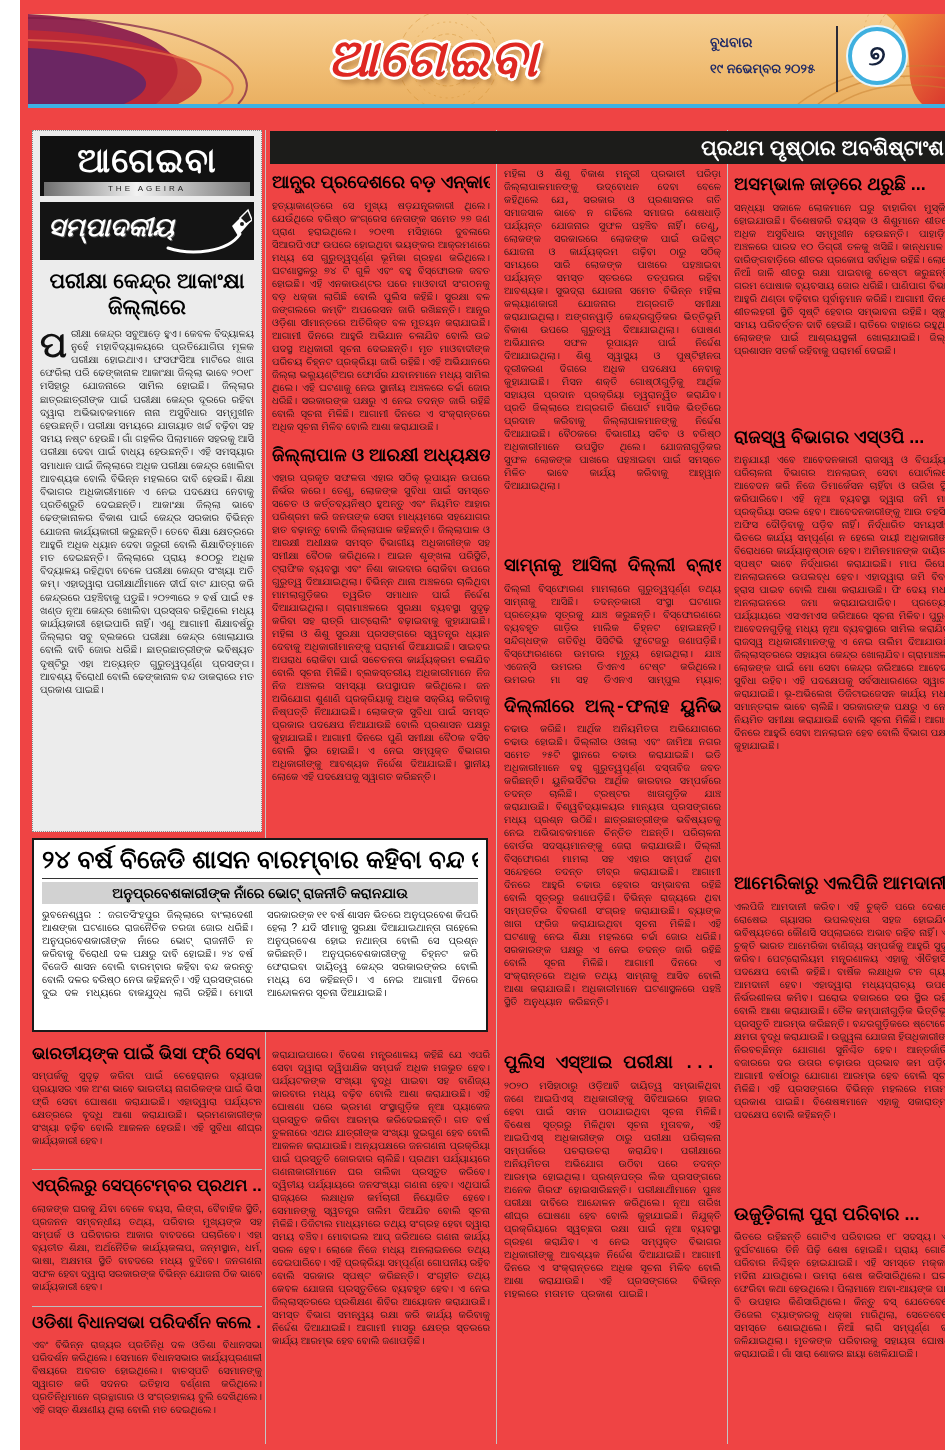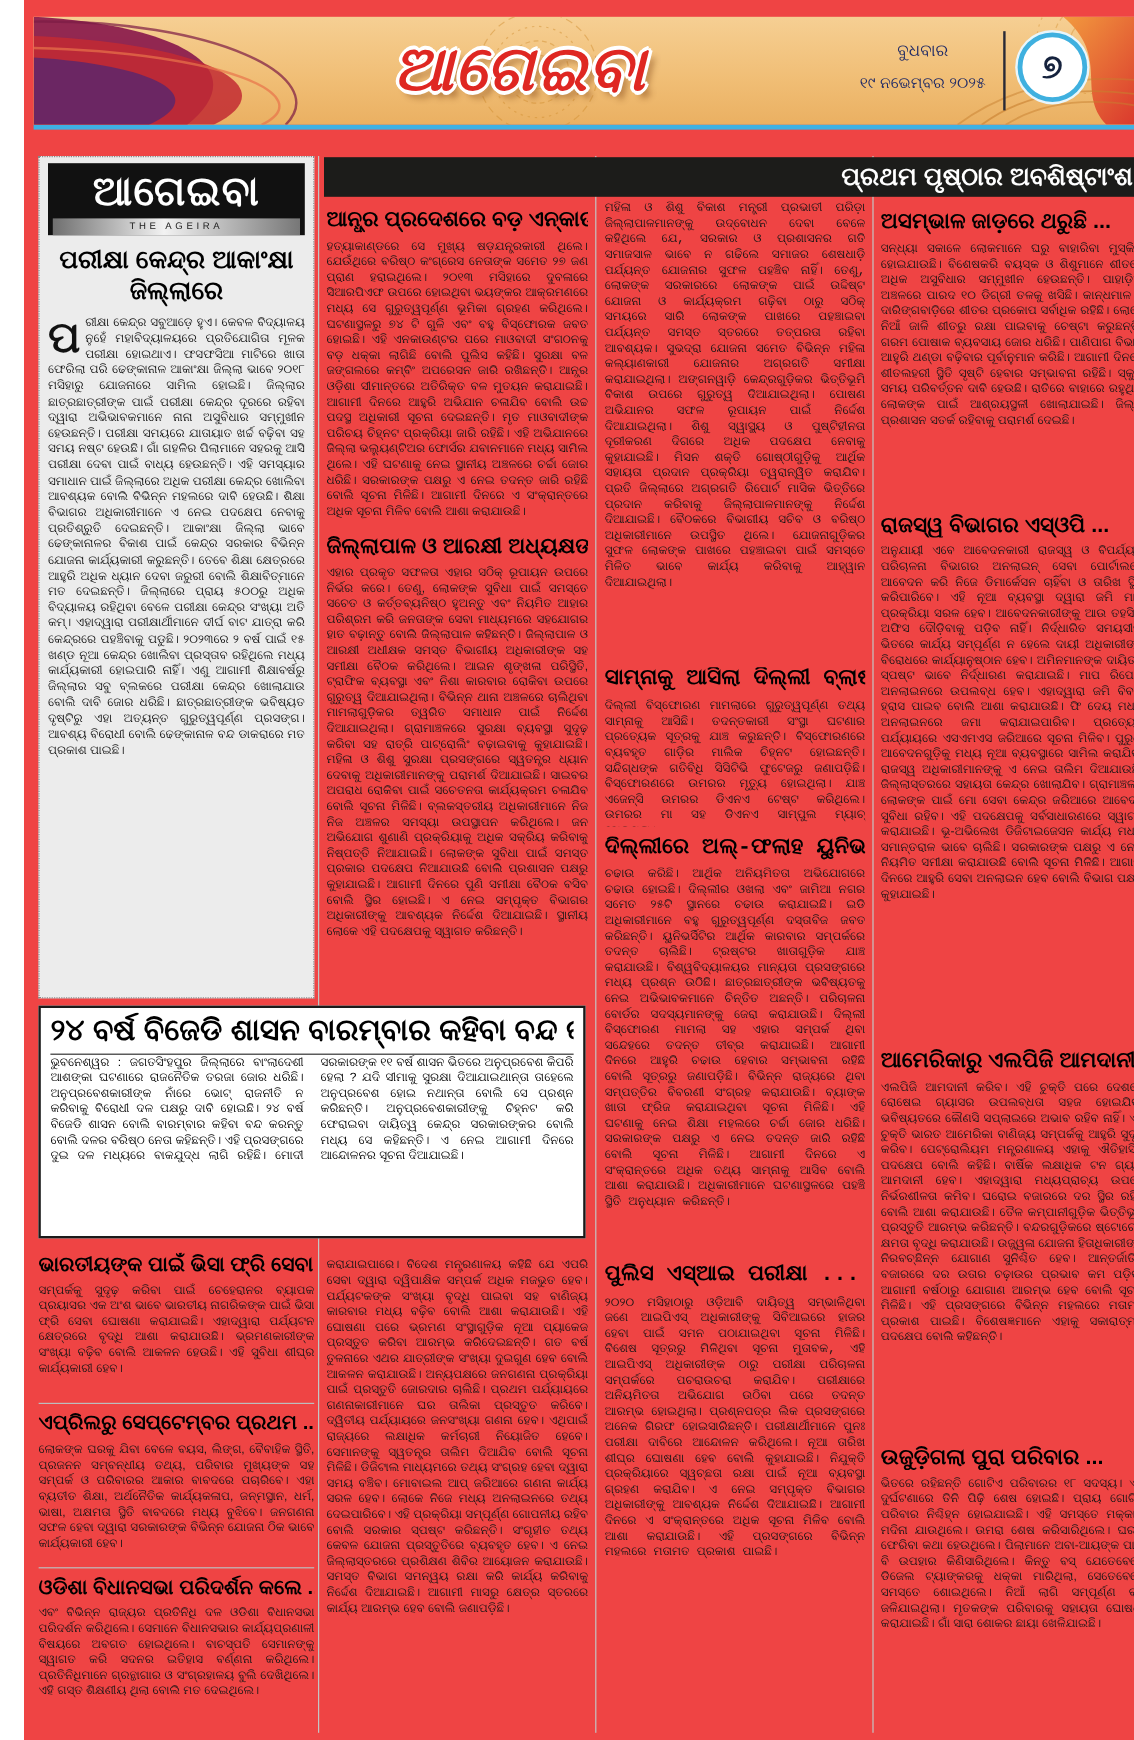--- a/index.html
+++ b/index.html
@@ -9,21 +9,21 @@
 
   
   .hdr { position:absolute; left:8px; right:7px; top:14px; height:94px;
          background:linear-gradient(180deg,#f6cf93 0%,#f0bd74 60%,#eab062 100%);
          border-bottom:4px solid #3eb1e3; overflow:hidden; }
   .hdr svg.deco { position:absolute; left:0; top:0; }
   .masthead { position:absolute; left:0; right:0; top:14px; text-align:center; padding-right:120px;
               font-size:52px; font-weight:bold; font-style:italic; color:#df2722; letter-spacing:1px;
               text-shadow:-2px -2px 0 #fff,2px -2px 0 #fff,-2px 2px 0 #fff,2px 2px 0 #fff,
                           -3px 0 0 #fff,3px 0 0 #fff,0 3px 0 #fff,0 -3px 0 #fff,5px 6px 5px rgba(110,50,10,.45); }
-  .datebox { position:absolute; right:130px; top:20px; width:118px; text-align:center; color:#1f2a66; font-weight:normal; }
+  .datebox { position:absolute; right:130px; top:20px; width:118px; text-align:left; color:#1f2a66; font-weight:bold; }
   .datebox .day { font-size:14px; margin-bottom:10px; }
   .datebox .date { font-size:13px; }
   .hdr .vline { position:absolute; right:120px; top:12px; width:2px; height:66px; background:#2a2a36; }
   .pagenum-circle { position:absolute; right:52px; top:13px; width:58px; height:58px; border-radius:50%;
                     background:#fff; border:4px solid #3fb0df; display:flex; align-items:center; justify-content:center;
                     font-size:28px; font-weight:bold; color:#15223d; box-shadow:0 0 0 2px #e8f6fc; }
 
   
   .vsep { position:absolute; top:130px; bottom:6px; width:1px; background:#c4c4c4; }
 
@@ -109,39 +109,49 @@
 
   <div class="vsep" style="left:245px;"></div>
   <div class="vsep" style="left:476px;"></div>
   <div class="vsep" style="left:707px;"></div>
 
   <section class="ed-panel">
     <div class="ed-brand">
       <div class="nm">ଆଗେଇବା</div>
       <div class="bar">THE AGEIRA</div>
     </div>
+    <div class="ed-banner">
+      <span class="lbl">ସମ୍ପାଦକୀୟ</span>
+      <svg width="90" height="54" viewBox="0 0 90 54" aria-hidden="true">
+        <path d="M6,44 C30,52 66,48 78,30" fill="none" stroke="#fff" stroke-width="3" stroke-linecap="round"></path>
+        <polygon points="70,22 86,6 90,16 76,32" fill="#fff"></polygon>
+        <polygon points="78,14 86,6 90,16 84,20" fill="#1a1a1a" stroke="#fff" stroke-width="1.5"></polygon>
+        <circle cx="80" cy="20" r="2" fill="#1a1a1a"></circle>
+      </svg>
+    </div>
     <h1 class="ed-headline">ପରୀକ୍ଷା କେନ୍ଦ୍ର ଆକାଂକ୍ଷା ଜିଲ୍ଲାରେ</h1>
     <p class="ed-body"><span class="dropcap">ପ</span><span>ରୀକ୍ଷା କେନ୍ଦ୍ର ସବୁଆଡ଼େ ହୁଏ। କେବଳ ବିଦ୍ୟାଳୟ ନୁହେଁ ମହାବିଦ୍ୟାଳୟରେ ପ୍ରତିଯୋଗିତା ମୂଳକ ପରୀକ୍ଷା ହୋଇଥାଏ। ଫସଫସିଆ ମାଟିରେ ଖାତା ଫେରିଲା ପରି ଢେଙ୍କାନାଳ ଆକାଂକ୍ଷା ଜିଲ୍ଲା ଭାବେ ୨୦୧୮ ମସିହାରୁ ଯୋଜନାରେ ସାମିଲ ହୋଇଛି। ଜିଲ୍ଲାର ଛାତ୍ରଛାତ୍ରୀଙ୍କ ପାଇଁ ପରୀକ୍ଷା କେନ୍ଦ୍ର ଦୂରରେ ରହିବା ଦ୍ୱାରା ଅଭିଭାବକମାନେ ନାନା ଅସୁବିଧାର ସମ୍ମୁଖୀନ ହେଉଛନ୍ତି। ପରୀକ୍ଷା ସମୟରେ ଯାତାୟାତ ଖର୍ଚ୍ଚ ବଢ଼ିବା ସହ ସମୟ ନଷ୍ଟ ହେଉଛି। ଗାଁ ଗହଳିର ପିଲାମାନେ ସହରକୁ ଆସି ପରୀକ୍ଷା ଦେବା ପାଇଁ ବାଧ୍ୟ ହେଉଛନ୍ତି। ଏହି ସମସ୍ୟାର ସମାଧାନ ପାଇଁ ଜିଲ୍ଲାରେ ଅଧିକ ପରୀକ୍ଷା କେନ୍ଦ୍ର ଖୋଲିବା ଆବଶ୍ୟକ ବୋଲି ବିଭିନ୍ନ ମହଲରେ ଦାବି ହେଉଛି। ଶିକ୍ଷା ବିଭାଗର ଅଧିକାରୀମାନେ ଏ ନେଇ ପଦକ୍ଷେପ ନେବାକୁ ପ୍ରତିଶ୍ରୁତି ଦେଇଛନ୍ତି। ଆକାଂକ୍ଷା ଜିଲ୍ଲା ଭାବେ ଢେଙ୍କାନାଳର ବିକାଶ ପାଇଁ କେନ୍ଦ୍ର ସରକାର ବିଭିନ୍ନ ଯୋଜନା କାର୍ଯ୍ୟକାରୀ କରୁଛନ୍ତି। ତେବେ ଶିକ୍ଷା କ୍ଷେତ୍ରରେ ଆହୁରି ଅଧିକ ଧ୍ୟାନ ଦେବା ଜରୁରୀ ବୋଲି ଶିକ୍ଷାବିତ୍‌ମାନେ ମତ ଦେଇଛନ୍ତି। ଜିଲ୍ଲାରେ ପ୍ରାୟ ୫୦୦ରୁ ଅଧିକ ବିଦ୍ୟାଳୟ ରହିଥିବା ବେଳେ ପରୀକ୍ଷା କେନ୍ଦ୍ର ସଂଖ୍ୟା ଅତି କମ୍। ଏହାଦ୍ୱାରା ପରୀକ୍ଷାର୍ଥୀମାନେ ଦୀର୍ଘ ବାଟ ଯାତ୍ରା କରି କେନ୍ଦ୍ରରେ ପହଞ୍ଚିବାକୁ ପଡୁଛି। ୨୦୨୩ରେ ୨ ବର୍ଷ ପାଇଁ ୧୫ ଖଣ୍ଡ ନୂଆ କେନ୍ଦ୍ର ଖୋଲିବା ପ୍ରସ୍ତାବ ରହିଥିଲେ ମଧ୍ୟ କାର୍ଯ୍ୟକାରୀ ହୋଇପାରି ନାହିଁ। ଏଣୁ ଆଗାମୀ ଶିକ୍ଷାବର୍ଷରୁ ଜିଲ୍ଲାର ସବୁ ବ୍ଲକରେ ପରୀକ୍ଷା କେନ୍ଦ୍ର ଖୋଲାଯାଉ ବୋଲି ଦାବି ଜୋର ଧରିଛି। ଛାତ୍ରଛାତ୍ରୀଙ୍କ ଭବିଷ୍ୟତ ଦୃଷ୍ଟିରୁ ଏହା ଅତ୍ୟନ୍ତ ଗୁରୁତ୍ୱପୂର୍ଣ୍ଣ ପ୍ରସଙ୍ଗ। ଆବଶ୍ୟ ବିରୋଧୀ ବୋଲି ଢେଙ୍କାନାଳ ବନ୍ଦ ଡାକରାରେ ମତ ପ୍ରକାଶ ପାଇଛି।</span></p>
   </section>
 
   <div class="top-banner">ପ୍ରଥମ ପୃଷ୍ଠାର ଅବଶିଷ୍ଟାଂଶ</div>
 
   <section class="col" style="left:252px; top:166px; width:218px; height:666px;">
     <article>
       <h2 class="hl">ଆନ୍ଧ୍ର ପ୍ରଦେଶରେ ବଡ଼ ଏନ୍‌କାଉଣ୍ଟର ...</h2>
       <p class="bd" style="height:238px;">ହତ୍ୟାକାଣ୍ଡରେ ସେ ମୁଖ୍ୟ ଷଡ଼ଯନ୍ତ୍ରକାରୀ ଥିଲେ। ଯେଉଁଥିରେ ବରିଷ୍ଠ କଂଗ୍ରେସ ନେତାଙ୍କ ସମେତ ୨୭ ଜଣ ପ୍ରାଣ ହରାଇଥିଲେ। ୨୦୧୩ ମସିହାରେ ଦୁବଳାରେ ସିଆରପିଏଫ ଉପରେ ହୋଇଥିବା ଭୟଙ୍କର ଆକ୍ରମଣରେ ମଧ୍ୟ ସେ ଗୁରୁତ୍ୱପୂର୍ଣ୍ଣ ଭୂମିକା ଗ୍ରହଣ କରିଥିଲେ। ଘଟଣାସ୍ଥଳରୁ ୭୪ ଟି ଗୁଳି ଏବଂ ବହୁ ବିସ୍ଫୋରକ ଜବତ ହୋଇଛି। ଏହି ଏନକାଉଣ୍ଟର ପରେ ମାଓବାଦୀ ସଂଗଠନକୁ ବଡ଼ ଧକ୍କା ଲାଗିଛି ବୋଲି ପୁଲିସ କହିଛି। ସୁରକ୍ଷା ବଳ ଜଙ୍ଗଲରେ କମ୍ବିଂ ଅପରେସନ ଜାରି ରଖିଛନ୍ତି। ଆନ୍ଧ୍ର ଓଡ଼ିଶା ସୀମାନ୍ତରେ ଅତିରିକ୍ତ ବଳ ମୁତୟନ କରାଯାଇଛି। ଆଗାମୀ ଦିନରେ ଆହୁରି ଅଭିଯାନ ଚଳାଯିବ ବୋଲି ଉଚ୍ଚ ପଦସ୍ଥ ଅଧିକାରୀ ସୂଚନା ଦେଇଛନ୍ତି। ମୃତ ମାଓବାଦୀଙ୍କ ପରିଚୟ ଚିହ୍ନଟ ପ୍ରକ୍ରିୟା ଜାରି ରହିଛି। ଏହି ଅଭିଯାନରେ ଜିଲ୍ଲା ଭଲ୍ୟୁଣ୍ଟିଅର ଫୋର୍ସର ଯବାନମାନେ ମଧ୍ୟ ସାମିଲ ଥିଲେ। ଏହି ଘଟଣାକୁ ନେଇ ସ୍ଥାନୀୟ ଅଞ୍ଚଳରେ ଚର୍ଚ୍ଚା ଜୋର ଧରିଛି। ସରକାରଙ୍କ ପକ୍ଷରୁ ଏ ନେଇ ତଦନ୍ତ ଜାରି ରହିଛି ବୋଲି ସୂଚନା ମିଳିଛି। ଆଗାମୀ ଦିନରେ ଏ ସଂକ୍ରାନ୍ତରେ ଅଧିକ ସୂଚନା ମିଳିବ ବୋଲି ଆଶା କରାଯାଉଛି।</p>
     </article>
     <article>
       <h2 class="hl">ଜିଲ୍ଲାପାଳ ଓ ଆରକ୍ଷୀ ଅଧ୍ୟକ୍ଷଙ୍କ ...</h2>
       <p class="bd" style="height:346px;">ଏହାର ପ୍ରକୃତ ସଫଳତା ଏହାର ସଠିକ୍ ରୂପାୟନ ଉପରେ ନିର୍ଭର କରେ। ତେଣୁ, ଲୋକଙ୍କ ସୁବିଧା ପାଇଁ ସମସ୍ତେ ସଚେତ ଓ କର୍ତ୍ତବ୍ୟନିଷ୍ଠ ହୁଅନ୍ତୁ ଏବଂ ନିୟମିତ ଆହାର ପରିଶ୍ରମ କରି ଜନତାଙ୍କ ସେବା ମାଧ୍ୟମରେ ସହଯୋଗର ହାତ ବଢ଼ାନ୍ତୁ ବୋଲି ଜିଲ୍ଲାପାଳ କହିଛନ୍ତି। ଜିଲ୍ଲାପାଳ ଓ ଆରକ୍ଷୀ ଅଧୀକ୍ଷକ ସମସ୍ତ ବିଭାଗୀୟ ଅଧିକାରୀଙ୍କ ସହ ସମୀକ୍ଷା ବୈଠକ କରିଥିଲେ। ଆଇନ ଶୃଙ୍ଖଳା ପରିସ୍ଥିତି, ଟ୍ରାଫିକ ବ୍ୟବସ୍ଥା ଏବଂ ନିଶା କାରବାର ରୋକିବା ଉପରେ ଗୁରୁତ୍ୱ ଦିଆଯାଇଥିଲା। ବିଭିନ୍ନ ଥାନା ଅଞ୍ଚଳରେ ଚାଲିଥିବା ମାମଲାଗୁଡ଼ିକର ତ୍ୱରିତ ସମାଧାନ ପାଇଁ ନିର୍ଦ୍ଦେଶ ଦିଆଯାଇଥିଲା। ଗ୍ରାମାଞ୍ଚଳରେ ସୁରକ୍ଷା ବ୍ୟବସ୍ଥା ସୁଦୃଢ଼ କରିବା ସହ ରାତ୍ରି ପାଟ୍ରୋଲିଂ ବଢ଼ାଇବାକୁ କୁହାଯାଇଛି। ମହିଳା ଓ ଶିଶୁ ସୁରକ୍ଷା ପ୍ରସଙ୍ଗରେ ସ୍ୱତନ୍ତ୍ର ଧ୍ୟାନ ଦେବାକୁ ଅଧିକାରୀମାନଙ୍କୁ ପରାମର୍ଶ ଦିଆଯାଇଛି। ସାଇବର ଅପରାଧ ରୋକିବା ପାଇଁ ସଚେତନତା କାର୍ଯ୍ୟକ୍ରମ ଚଳାଯିବ ବୋଲି ସୂଚନା ମିଳିଛି। ବ୍ଲକସ୍ତରୀୟ ଅଧିକାରୀମାନେ ନିଜ ନିଜ ଅଞ୍ଚଳର ସମସ୍ୟା ଉପସ୍ଥାପନ କରିଥିଲେ। ଜନ ଅଭିଯୋଗ ଶୁଣାଣି ପ୍ରକ୍ରିୟାକୁ ଅଧିକ ସକ୍ରିୟ କରିବାକୁ ନିଷ୍ପତ୍ତି ନିଆଯାଇଛି। ଲୋକଙ୍କ ସୁବିଧା ପାଇଁ ସମସ୍ତ ପ୍ରକାର ପଦକ୍ଷେପ ନିଆଯାଉଛି ବୋଲି ପ୍ରଶାସନ ପକ୍ଷରୁ କୁହାଯାଇଛି। ଆଗାମୀ ଦିନରେ ପୁଣି ସମୀକ୍ଷା ବୈଠକ ବସିବ ବୋଲି ସ୍ଥିର ହୋଇଛି। ଏ ନେଇ ସମ୍ପୃକ୍ତ ବିଭାଗର ଅଧିକାରୀଙ୍କୁ ଆବଶ୍ୟକ ନିର୍ଦ୍ଦେଶ ଦିଆଯାଇଛି। ସ୍ଥାନୀୟ ଲୋକେ ଏହି ପଦକ୍ଷେପକୁ ସ୍ୱାଗତ କରିଛନ୍ତି।</p>
     </article>
   </section>
 
   <section class="boxed">
     <h2 class="bx-hl">୨୪ ବର୍ଷ ବିଜେଡି ଶାସନ ବାରମ୍ବାର କହିବା ବନ୍ଦ କରନ୍ତୁ</h2>
+    <div class="bx-sub">ଅନୁପ୍ରବେଶକାରୀଙ୍କ ନାଁରେ ଭୋଟ୍ ରାଜନୀତି କରାନଯାଉ</div>
     <p class="bx-body">ଭୁବନେଶ୍ୱର : ଜଗତସିଂହପୁର ଜିଲ୍ଲାରେ ବାଂଲାଦେଶୀ ଆଶଙ୍କା ଘଟଣାରେ ରାଜନୈତିକ ତରଜା ଜୋର ଧରିଛି। ଅନୁପ୍ରବେଶକାରୀଙ୍କ ନାଁରେ ଭୋଟ୍ ରାଜନୀତି ନ କରିବାକୁ ବିରୋଧୀ ଦଳ ପକ୍ଷରୁ ଦାବି ହୋଇଛି। ୨୪ ବର୍ଷ ବିଜେଡି ଶାସନ ବୋଲି ବାରମ୍ବାର କହିବା ବନ୍ଦ କରନ୍ତୁ ବୋଲି ଦଳର ବରିଷ୍ଠ ନେତା କହିଛନ୍ତି। ଏହି ପ୍ରସଙ୍ଗରେ ଦୁଇ ଦଳ ମଧ୍ୟରେ ବାକଯୁଦ୍ଧ ଲାଗି ରହିଛି। ମୋଦୀ ସରକାରଙ୍କ ୧୧ ବର୍ଷ ଶାସନ ଭିତରେ ଅନୁପ୍ରବେଶ କିପରି ହେଲା ? ଯଦି ସୀମାକୁ ସୁରକ୍ଷା ଦିଆଯାଇଥାନ୍ତା ତାହେଲେ ଅନୁପ୍ରବେଶ ହୋଇ ନଥାନ୍ତା ବୋଲି ସେ ପ୍ରଶ୍ନ କରିଛନ୍ତି। ଅନୁପ୍ରବେଶକାରୀଙ୍କୁ ଚିହ୍ନଟ କରି ଫେରାଇବା ଦାୟିତ୍ୱ କେନ୍ଦ୍ର ସରକାରଙ୍କର ବୋଲି ମଧ୍ୟ ସେ କହିଛନ୍ତି। ଏ ନେଇ ଆଗାମୀ ଦିନରେ ଆନ୍ଦୋଳନର ସୂଚନା ଦିଆଯାଇଛି।</p>
   </section>
 
   <section class="col" style="left:12px; top:1038px; width:230px; height:406px;">
     <article>
       <h2 class="hl" style="font-size:17px;">ଭାରତୀୟଙ୍କ ପାଇଁ ଭିସା ଫ୍ରି ସେବା ...</h2>
       <p class="bd" style="height:92px;">ସମ୍ପର୍କକୁ ସୁଦୃଢ଼ କରିବା ପାଇଁ ଚେହେରାନର ବ୍ୟାପକ ପ୍ରୟାସର ଏକ ଅଂଶ ଭାବେ ଭାରତୀୟ ନାଗରିକଙ୍କ ପାଇଁ ଭିସା ଫ୍ରି ସେବା ଘୋଷଣା କରାଯାଇଛି। ଏହାଦ୍ୱାରା ପର୍ଯ୍ୟଟନ କ୍ଷେତ୍ରରେ ବୃଦ୍ଧି ଆଶା କରାଯାଉଛି। ଭ୍ରମଣକାରୀଙ୍କ ସଂଖ୍ୟା ବଢ଼ିବ ବୋଲି ଆକଳନ ହେଉଛି। ଏହି ସୁବିଧା ଶୀଘ୍ର କାର୍ଯ୍ୟକାରୀ ହେବ।</p>
     </article>
     <div class="rule"></div>
     <article>

